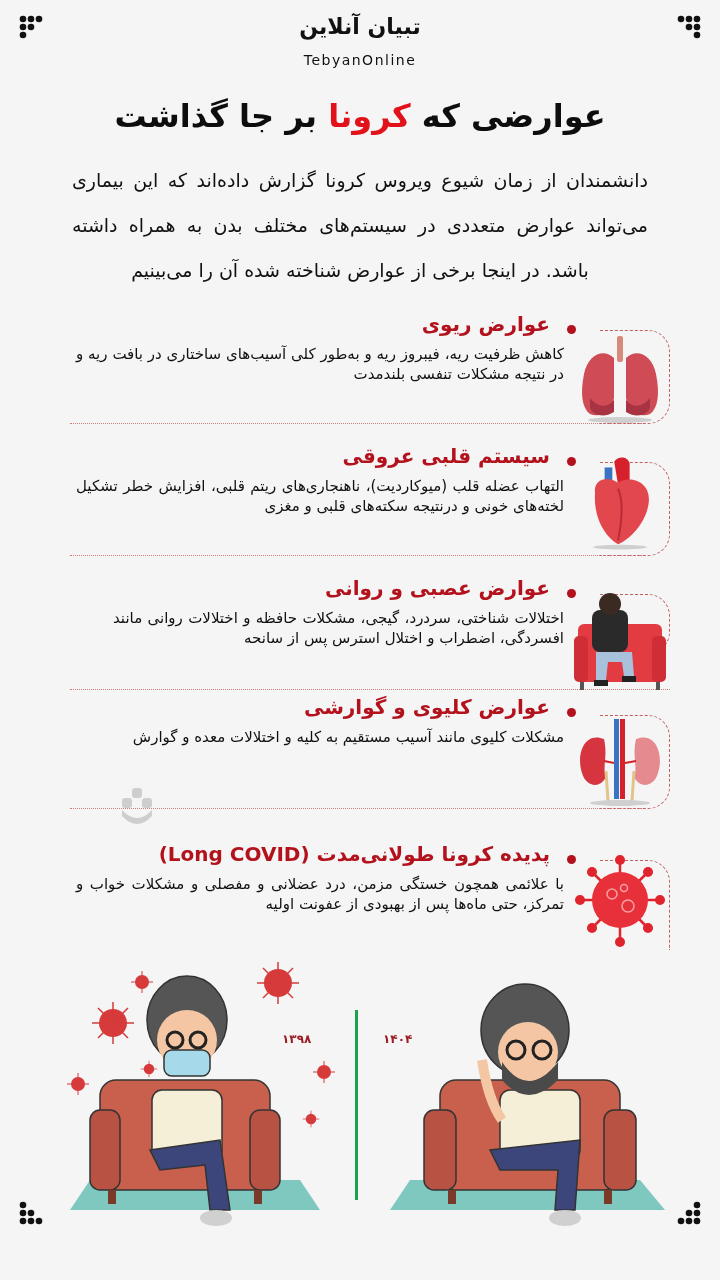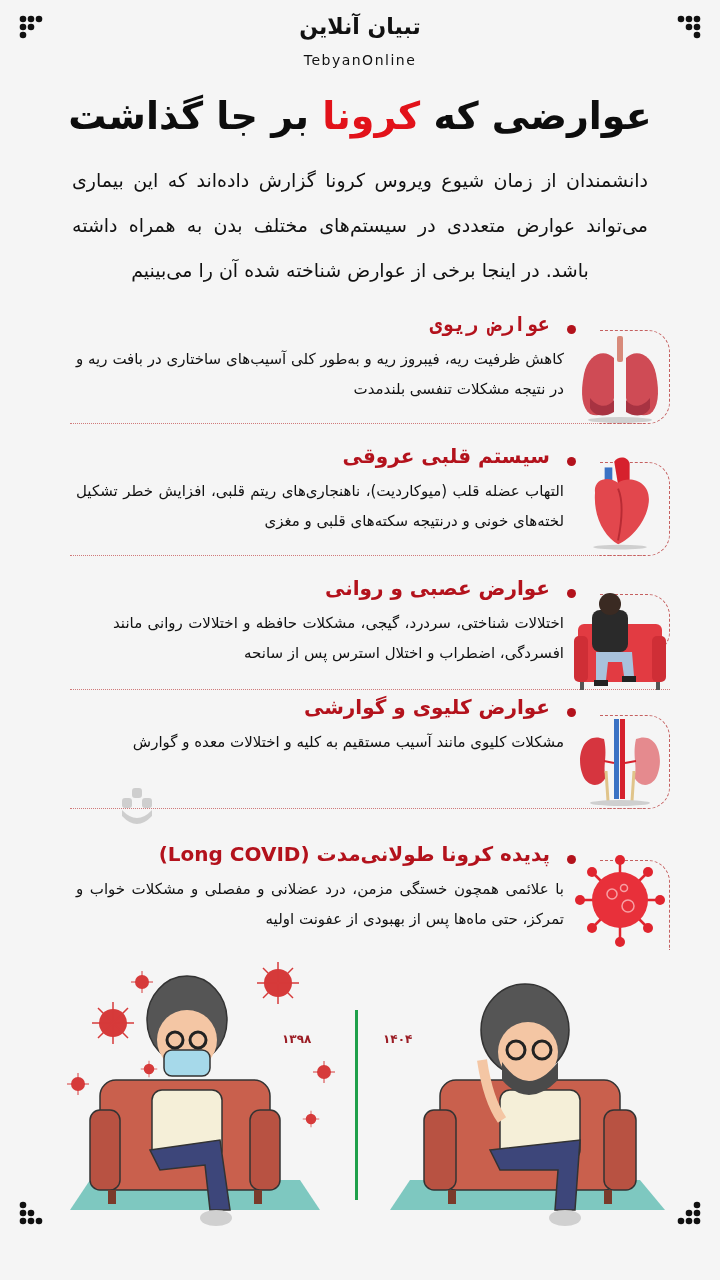--- a/index.html
+++ b/index.html
@@ -11,34 +11,34 @@
   .corner.right { right: 18px; }
   .corner-bottom { position: absolute; bottom: 50px; width: 30px; height: 30px; }
   .corner-bottom.left { left: 18px; }
   .corner-bottom.right { right: 18px; }
 
   .logo { position: absolute; top: 14px; left: 0; width: 720px; text-align: center; }
   .logo-fa { font-family: "DejaVu Sans", sans-serif; font-weight: bold; font-size: 22px; line-height: 26px; letter-spacing: -0.5px; }
   .logo-en { font-family: "DejaVu Sans", sans-serif; font-size: 14px; letter-spacing: 1.5px; margin-top: 12px; }
 
   .title { position: absolute; top: 88px; left: 0; width: 720px; text-align: center; direction: rtl;
-           font-family: "DejaVu Sans", sans-serif; font-weight: bold; font-size: 38px; line-height: 56px; color: #0d0d0d; }
+           font-family: "DejaVu Sans", sans-serif; font-weight: bold; font-size: 32px; line-height: 56px; color: #0d0d0d; }
   .title .accent { color: #e2121a; }
 
   .intro { position: absolute; top: 158px; left: 72px; width: 576px; direction: rtl; text-align: justify;
            text-align-last: center; font-family: "DejaVu Sans", sans-serif; font-size: 19px; line-height: 45px; color: #111; }
 
   .section { position: absolute; left: 70px; width: 600px; direction: rtl; }
   .section .rule { position: absolute; left: 0; right: 28px; bottom: 0; border-bottom: 1.5px dotted #d07a7a; }
   .section .curve { position: absolute; right: 0; width: 70px; border: 1.5px dashed #c56060; border-left: none; border-radius: 0 22px 22px 0; }
   .section .dot { position: absolute; width: 9px; height: 9px; border-radius: 50%; background: #b3121c; }
   .section h2 { position: absolute; right: 120px; font-family: "DejaVu Sans", sans-serif; font-weight: bold; font-size: 20px;
                 color: #b3121c; white-space: nowrap; }
   .section p { position: absolute; left: 6px; right: 106px; font-family: "DejaVu Sans", sans-serif; font-size: 15px;
-               line-height: 30px; color: #111; text-align: justify; text-align-last: right; }
+               line-height: 20px; color: #111; text-align: justify; text-align-last: right; }
   .section .art { position: absolute; right: 4px; width: 92px; height: 96px; }
 
   .bottom { position: absolute; top: 960px; left: 0; width: 720px; height: 300px; }
   .year { position: absolute; top: 72px; font-family: "DejaVu Sans", sans-serif; font-weight: bold; font-size: 12px; color: #9b1d25; }
   .divider-v { position: absolute; left: 355px; top: 50px; width: 3px; height: 190px; background: #1fa04a; }
 
   .watermark { position: absolute; left: 118px; top: 786px; width: 40px; height: 50px; opacity: 0.35; }
 </style>
 </head>
 <body>
@@ -90,21 +90,21 @@
 </div>
 
 <h1 class="title"><span>عوارضی که </span><span class="accent">کرونا</span><span> بر جا گذاشت</span></h1>
 
 <p class="intro">دانشمندان از زمان شیوع ویروس کرونا گزارش داده‌اند که این بیماری می‌تواند عوارض متعددی در سیستم‌های مختلف بدن به همراه داشته باشد. در اینجا برخی از عوارض شناخته شده آن را می‌بینیم</p>
 
 <div class="section" style="top:308px; height:116px;">
   <div class="curve" style="top:22px; height:94px;"></div>
   <div class="rule"></div>
   <div class="dot" style="right:94px; top:17px;"></div>
-  <h2 style="top:4px;font-family:Liberation Mono, monospace;">عوارض ریوی</h2>
+  <h2 style="top:4px;">عوارض ریوی</h2>
   <p style="top:36px;">کاهش ظرفیت ریه، فیبروز ریه و به‌طور کلی آسیب‌های ساختاری در بافت ریه و در نتیجه مشکلات تنفسی بلندمدت</p>
   <svg class="art" style="top:20px;" viewBox="0 0 92 96">
     <rect x="43" y="8" width="6" height="26" rx="2" fill="#d88a7a"></rect>
     <path d="M40 30 C30 20 14 26 10 46 C6 66 8 80 16 86 C26 90 38 84 40 70 Z" fill="#cf4b55"></path>
     <path d="M52 30 C62 20 78 26 82 46 C86 66 84 80 76 86 C66 90 54 84 52 70 Z" fill="#cf4b55"></path>
     <path d="M16 70 C24 80 34 80 40 72 L40 84 C30 90 20 88 16 80 Z" fill="#a83342"></path>
     <path d="M76 70 C68 80 58 80 52 72 L52 84 C62 90 72 88 76 80 Z" fill="#a83342"></path>
     <ellipse cx="46" cy="92" rx="32" ry="3" fill="#cfcfcf"></ellipse>
   </svg>
 </div>

